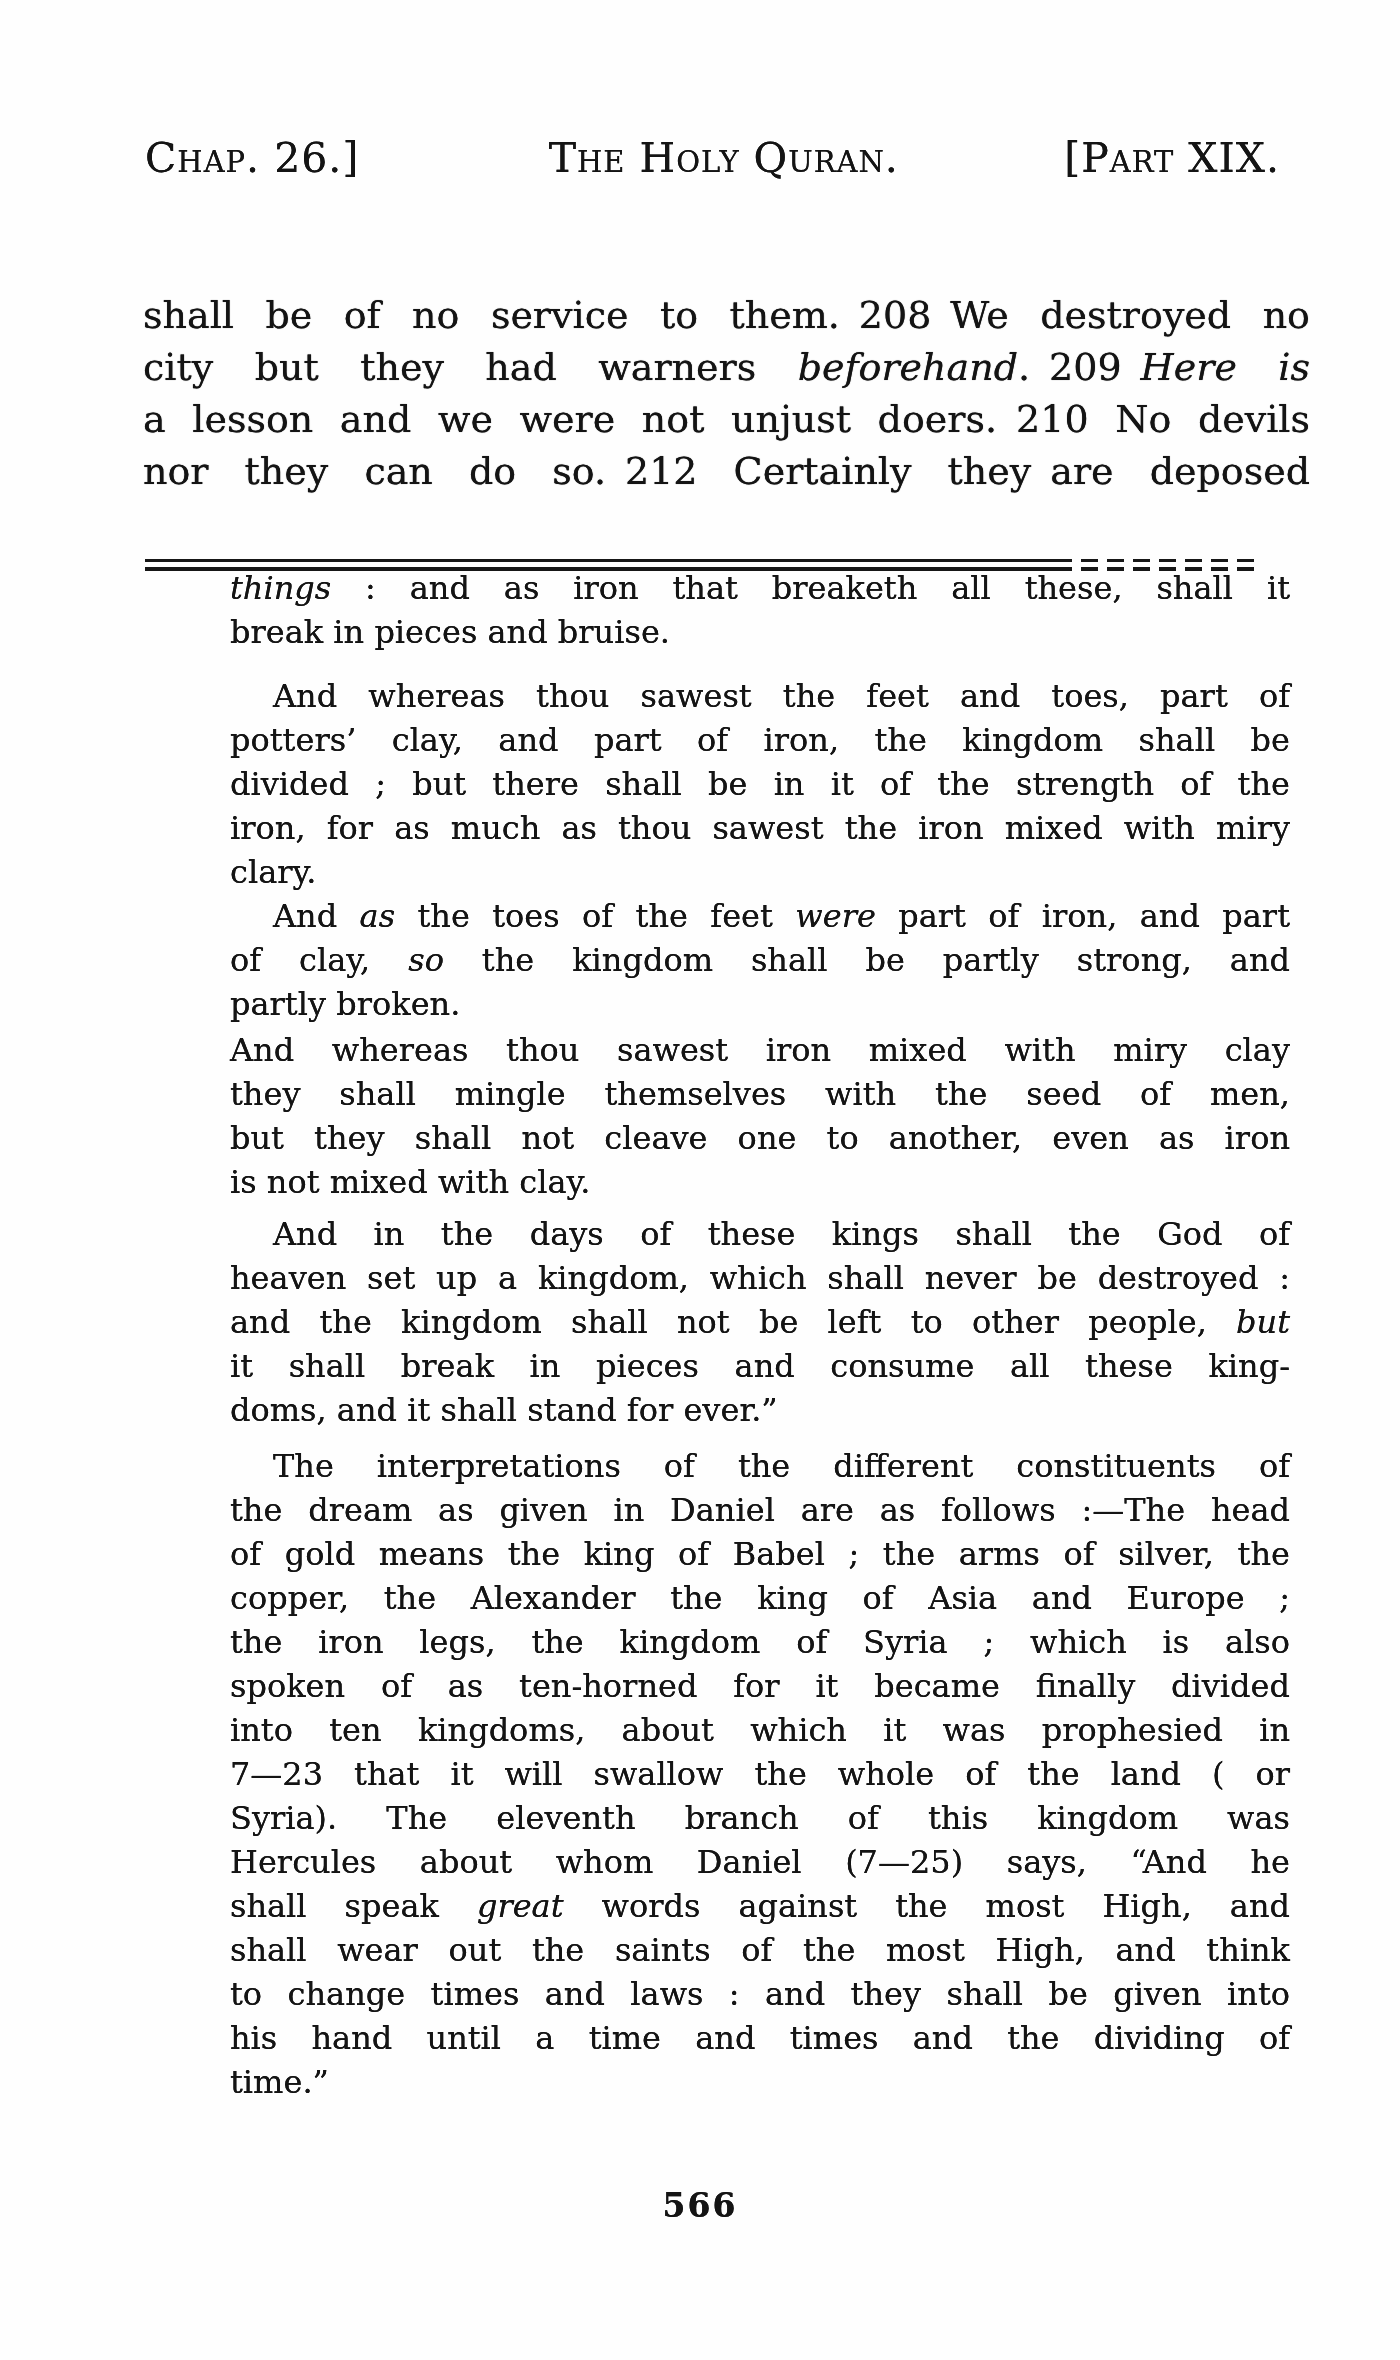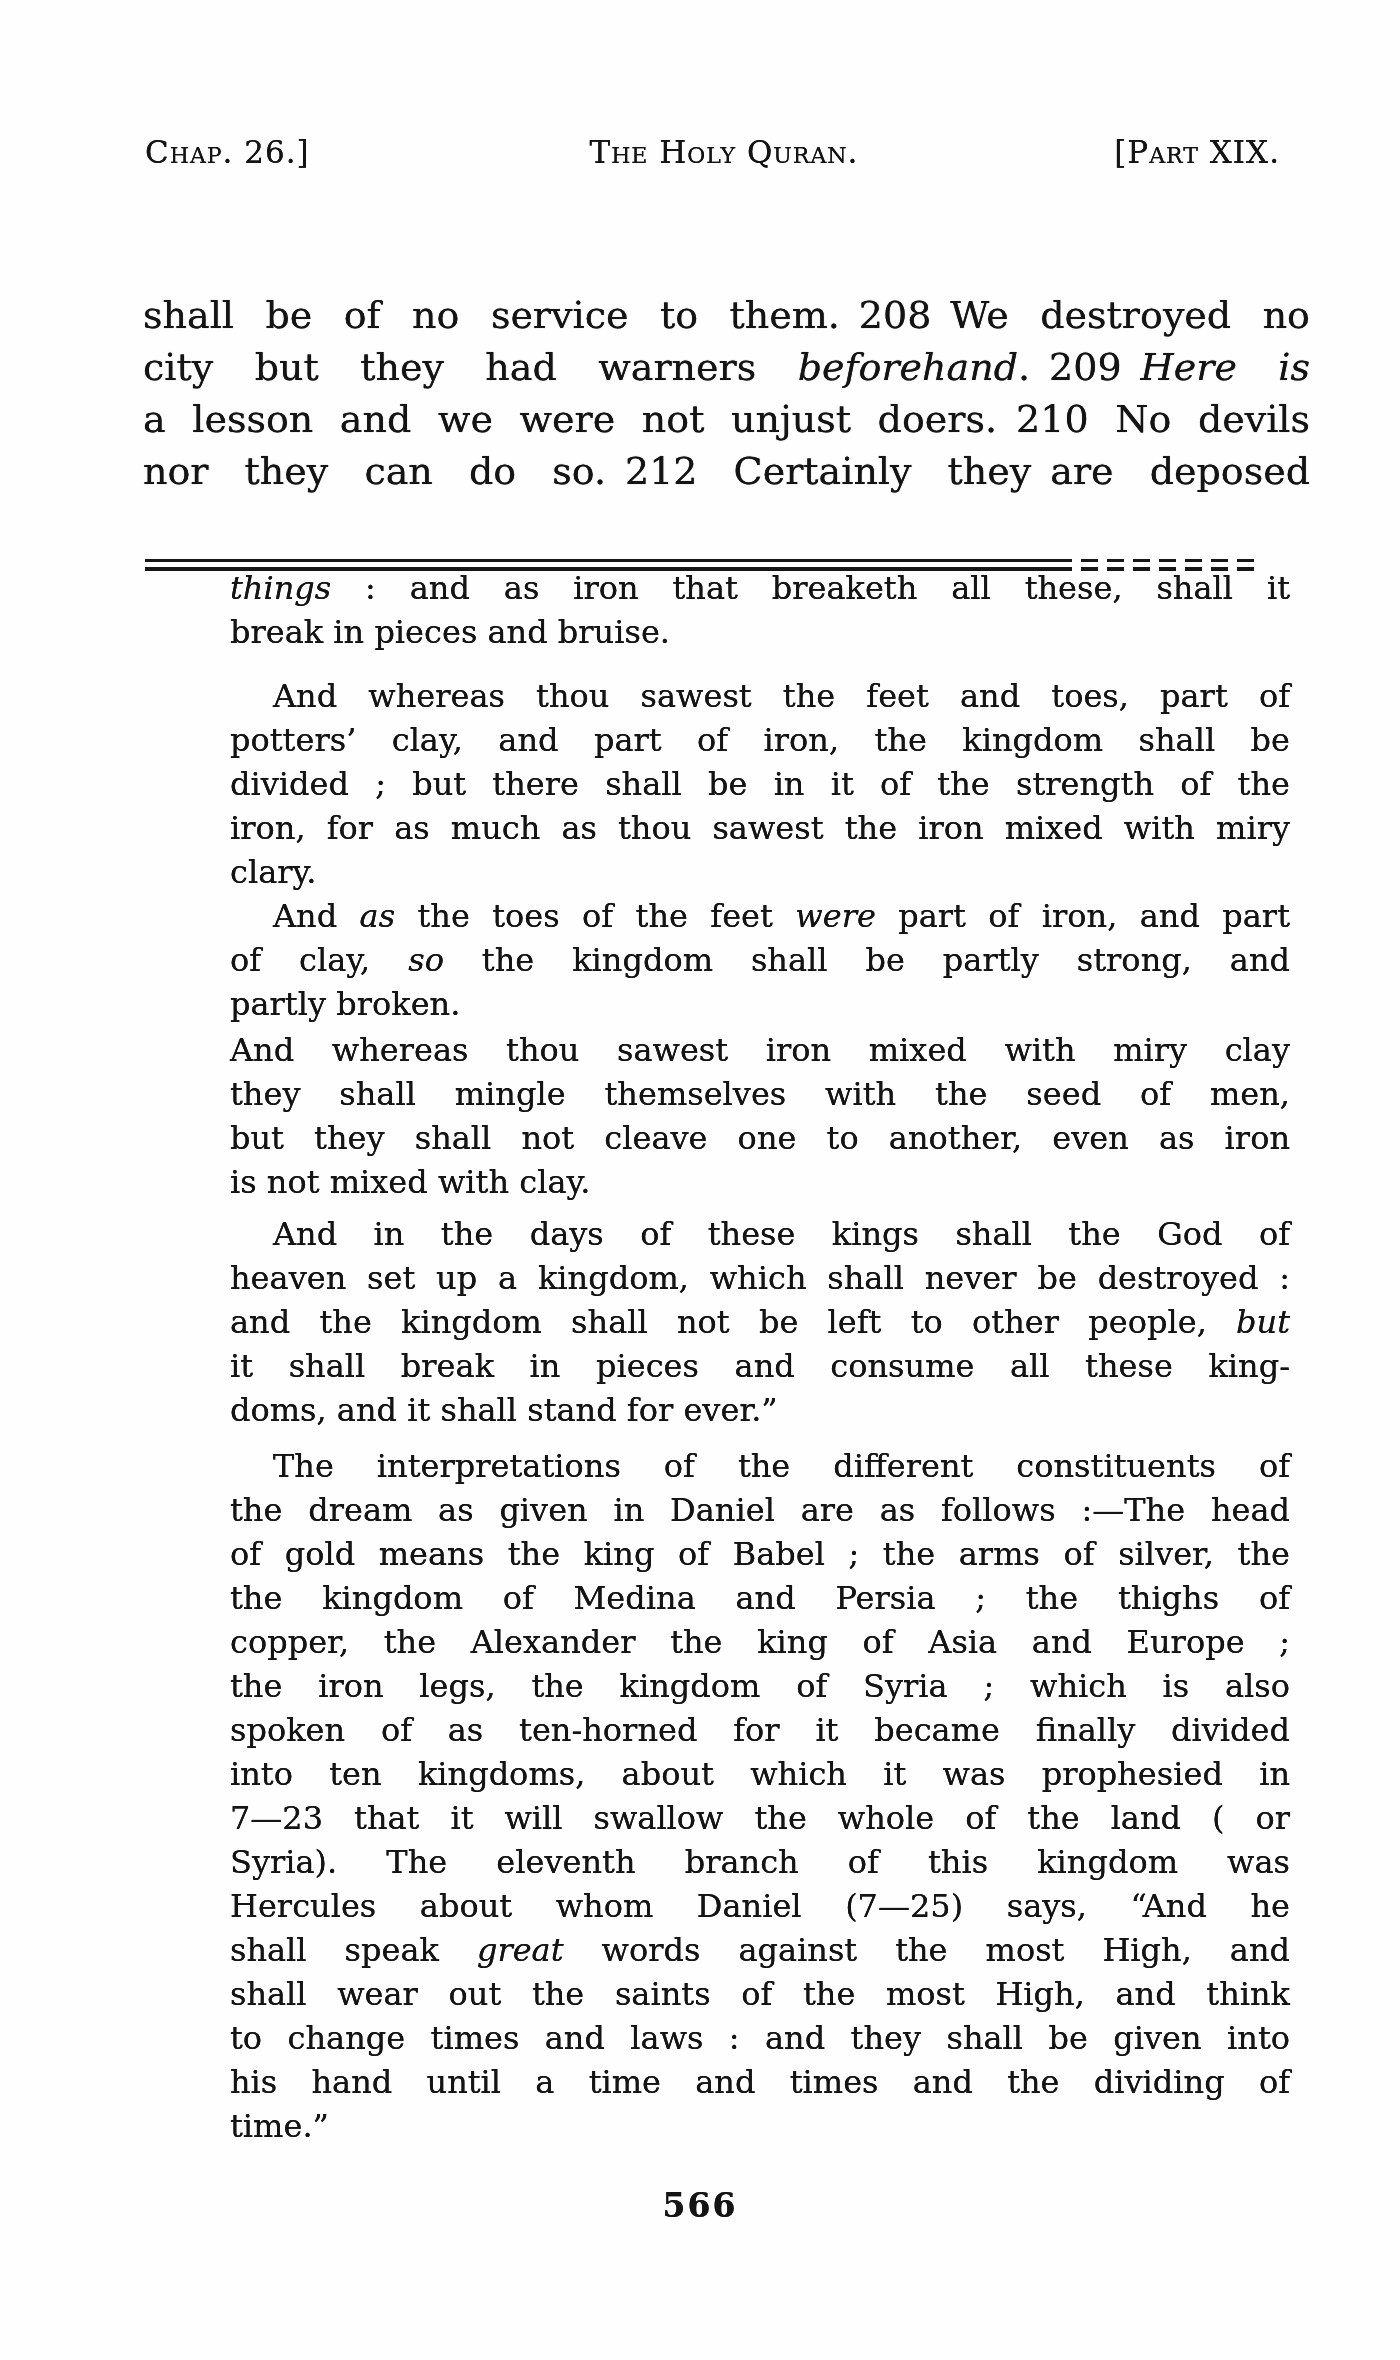--- a/index.html
+++ b/index.html
@@ -19,21 +19,21 @@
     background: #fefefe;
   }
   .header {
     position: absolute;
     top: 134px;
     left: 145px;
     right: 120px;
     display: flex;
     justify-content: space-between;
     align-items: flex-end;
-    font-size: 31px;
+    font-size: 41px;
     font-variant: small-caps;
     letter-spacing: 1px;
     text-shadow: 0 0 0.6px currentColor;
   }
   .header .center { transform: translateX(12px); }
   .verse {
     position: absolute;
     top: 289px;
     left: 143px;
     width: 1167px;
@@ -131,21 +131,20 @@
       <div class="cline jl ind">And in the days of these kings shall the God of</div>
       <div class="cline jl">heaven set up a kingdom, which shall never be destroyed :</div>
       <div class="cline jl">and the kingdom shall not be left to other people, <i>but</i></div>
       <div class="cline jl">it shall break in pieces and consume all these king-</div>
       <div class="cline">doms, and it shall stand for ever.”</div>
     </div>
     <div class="cpara" style="margin-top: 12px;">
       <div class="cline jl ind">The interpretations of the different constituents of</div>
       <div class="cline jl">the dream as given in Daniel are as follows :—The head</div>
       <div class="cline jl">of gold means the king of Babel ; the arms of silver, the</div>
-      <div class="cline jl">the kingdom of Medina and Persia ; the thighs of</div>
       <div class="cline jl">copper, the Alexander the king of Asia and Europe ;</div>
       <div class="cline jl">the iron legs, the kingdom of Syria ; which is also</div>
       <div class="cline jl">spoken of as ten-horned for it became finally divided</div>
       <div class="cline jl">into ten kingdoms, about which it was prophesied in</div>
       <div class="cline jl">7—23 that it will swallow the whole of the land ( or</div>
       <div class="cline jl">Syria). The eleventh branch of this kingdom was</div>
       <div class="cline jl">Hercules about whom Daniel (7—25) says, “And he</div>
       <div class="cline jl">shall speak <i>great</i> words against the most High, and</div>
       <div class="cline jl">shall wear out  the saints of the most High, and think</div>
       <div class="cline jl">to change times and laws : and they shall be given into</div>

